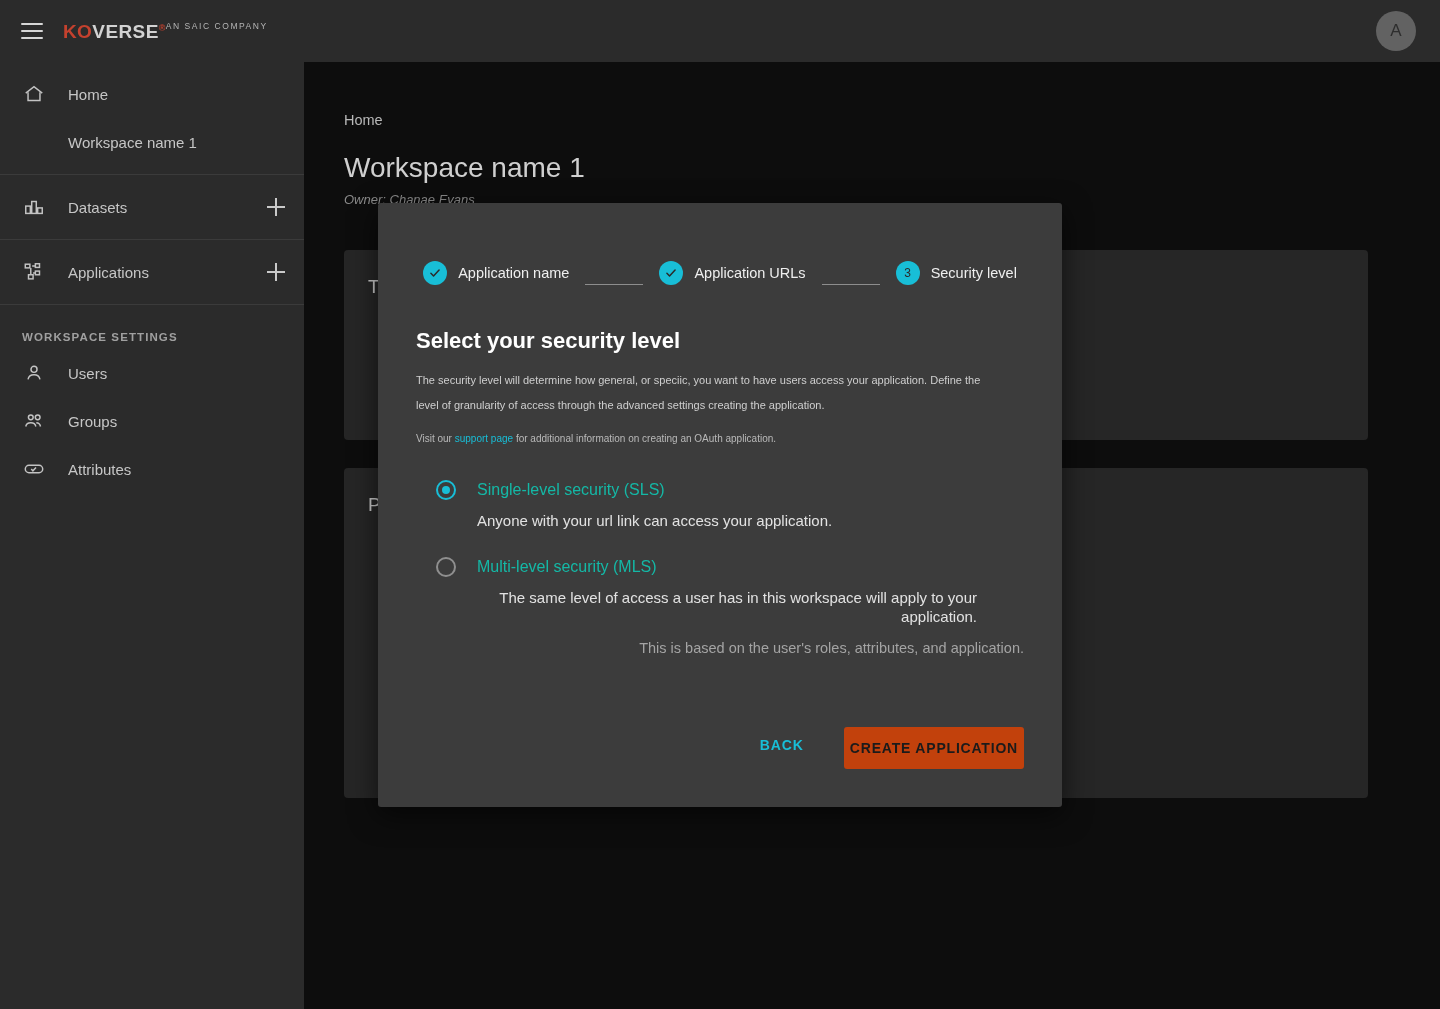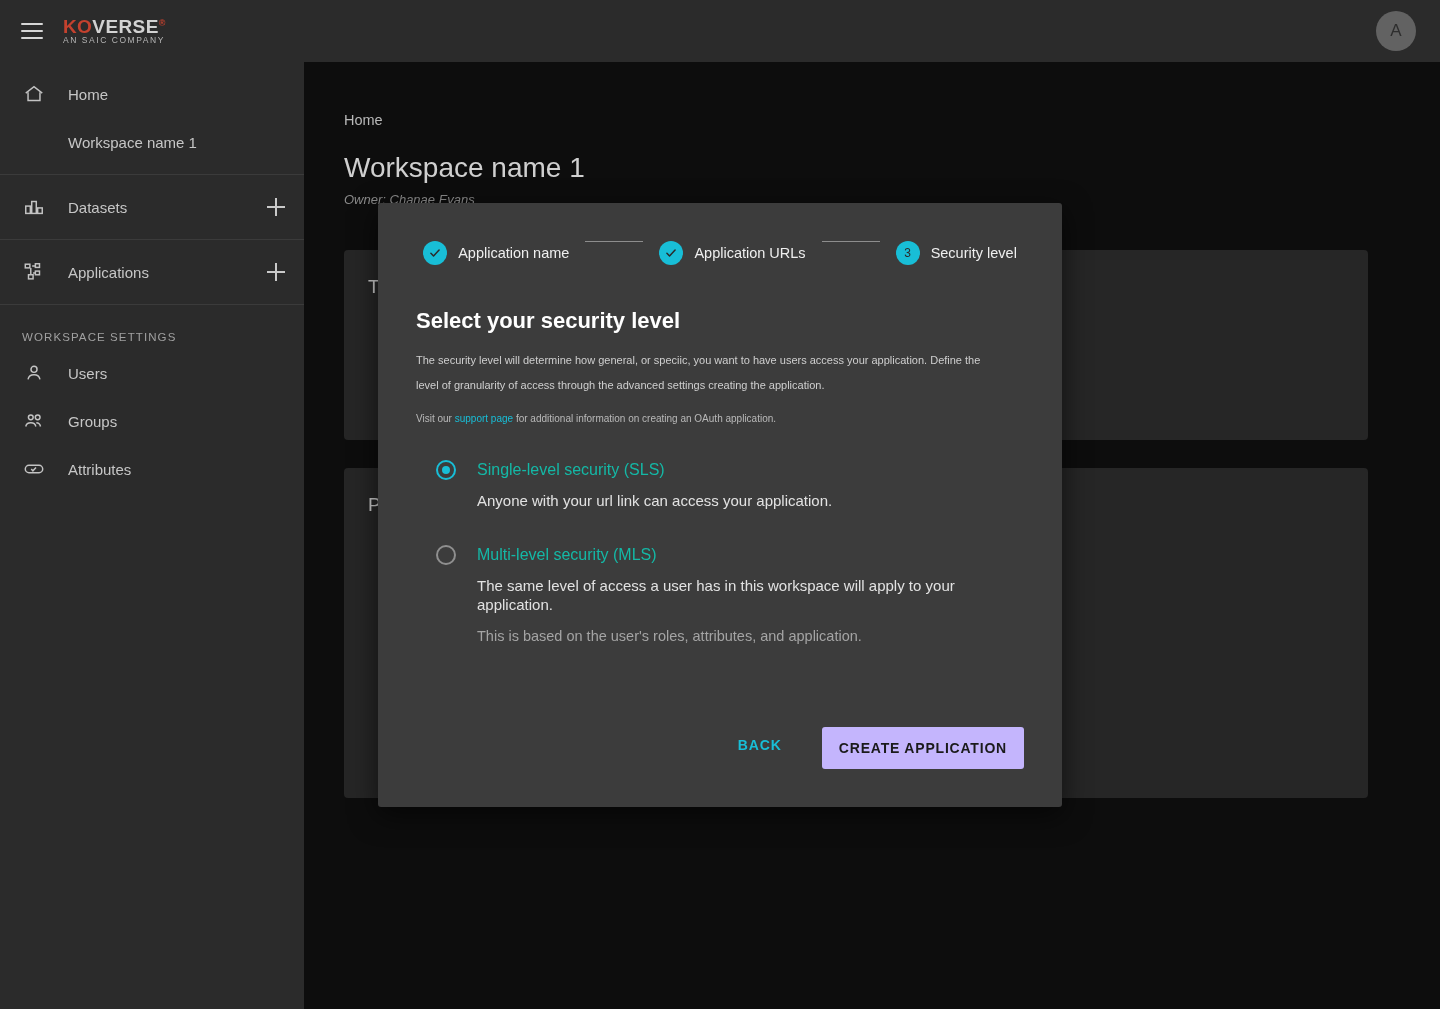--- a/index.html
+++ b/index.html
@@ -16,21 +16,21 @@
     position: absolute; top: 0; left: 0; width: 1440px; height: 62px;
     background: #2b2b2b;
     display: flex; align-items: center;
   }
   .hamburger {
     width: 22px; height: 16px; margin-left: 21px; margin-right: 20px;
     display: flex; flex-direction: column; justify-content: space-between;
     cursor: pointer;
   }
   .hamburger span { display: block; height: 2px; width: 22px; background: #d6d6d6; border-radius: 1px; }
-  .logo { display: flex; flex-direction: column; line-height: 1; user-select: none; }
+  .logo { display: flex; flex-direction: row; line-height: 1; user-select: none; }
   .logo-main { font-size: 19px; font-weight: bold; letter-spacing: .4px; }
   .logo-main .k { color: #c4412e; }
   .logo-main .v { color: #d2d2d2; }
   .logo-main .reg { color: #c4412e; font-size: 9px; vertical-align: super; }
   .logo-sub { font-size: 8.5px; color: #b5b5b5; letter-spacing: 1.55px; margin-top: 0; }
   .avatar {
     position: absolute; right: 24px; top: 11px;
     width: 40px; height: 40px; border-radius: 50%;
     background: #626262; color: #2e2e2e;
     display: flex; align-items: center; justify-content: center;
@@ -56,21 +56,21 @@
     width: 18px; height: 18px; color: #c9c9c9; cursor: pointer;
   }
   .nav-plus::before, .nav-plus::after {
     content:""; position:absolute; background:#c9c9c9;
   }
   .nav-plus::before { left: 0; top: 8px; width: 18px; height: 2px; }
   .nav-plus::after { top: 0; left: 8px; height: 18px; width: 2px; }
   .divider { height: 1px; background: #3b3b3b; width: 100%; }
   .group-block { padding: 8px 0; }
   .section-title {
-    font-size: 11.5px; color: #a0a0a0; letter-spacing: 1.1px; font-weight: normal;
+    font-size: 11.5px; color: #a0a0a0; letter-spacing: 1.1px; font-weight: bold;
     margin: 26px 0 6px 22px;
   }
 
   
   .main {
     position: absolute; top: 62px; left: 304px; width: 1136px; height: 947px;
     background: #0d0d0d; padding: 0;
   }
   .breadcrumb { margin: 50px 0 0 40px; font-size: 14.5px; color: #b8b8b8; cursor: pointer; }
   .page-title { margin: 24px 0 0 40px; font-size: 28px; color: #cfcfcf; font-weight: normal; }
@@ -85,41 +85,41 @@
   
   .modal-scrim { position: absolute; inset: 0; background: rgba(0,0,0,0); }
   .modal {
     position: absolute; left: 378px; top: 203px; width: 684px; height: 604px;
     background: #3c3c3c; border-radius: 3px;
     box-shadow: 0 8px 28px rgba(0,0,0,.6);
     padding: 0 38px;
   }
 
   
-  .stepper { display: flex; align-items: flex-start; justify-content: center; padding-top: 38px; }
+  .stepper { display: flex; align-items: flex-end; justify-content: center; padding-top: 58px; }
   .step { display: flex; align-items: center; }
   .step-dot {
     width: 24px; height: 24px; border-radius: 50%; background: #18bed7;
     display: flex; align-items: center; justify-content: center;
     font-size: 12px; color: #2b2b2b; flex: none;
   }
   .step-dot svg { display:block; }
   .step-label { margin-left: 11px; font-size: 14.5px; color: #efefef; white-space: nowrap; }
   .step-line { width: 58px; height: 1px; background: #8d8d8d; margin: 0 16px; }
 
   .modal-h2 { margin-top: 43px; font-size: 22px; color: #ffffff; font-weight: bold; }
   .modal-p {
     margin-top: 14px; font-size: 11px; color: #cfcfcf; line-height: 24.5px; width: 580px;
   }
   .modal-note { margin-top: 16px; font-size: 10px; color: #b9b9b9; }
   .modal-note a { color: #18bed7; text-decoration: none; cursor: pointer; }
 
   .options { margin-top: 36px; }
   .option { position: relative; }
-  .option + .option { margin-top: 34px; }
+  .option + .option { margin-top: 26px; text-align: right; }
   .opt-head { display: flex; align-items: center; }
   .radio {
     width: 20px; height: 20px; border-radius: 50%; flex: none;
     border: 2px solid #8f8f8f; position: relative; cursor: pointer;
     margin-left: 20px;
   }
   .radio.checked { border-color: #18bed7; }
   .radio.checked::after {
     content:""; position: absolute; left: 4px; top: 4px;
     width: 8px; height: 8px; border-radius: 50%; background: #18bed7;
@@ -131,23 +131,23 @@
   .modal-actions {
     position: absolute; right: 38px; bottom: 38px;
     display: flex; align-items: flex-start;
   }
   .btn-text {
     background: none; border: none; color: #18bed7; font-size: 14px; font-weight: bold;
     letter-spacing: .9px; padding: 10px 16px; cursor: pointer;
     font-family: "Liberation Sans", sans-serif;
   }
   .btn-primary {
-    margin-left: 24px; background: #c4b5fd; color: #1b1b1b; border: none;
+    margin-left: 24px; background: #c2410c; color: #1b1b1b; border: none;
     font-size: 14px; font-weight: bold; letter-spacing: .8px;
-    padding: 13px 17px; border-radius: 3px; cursor: pointer;
+    padding: 13px 6px; border-radius: 3px; cursor: pointer;
     font-family: "Liberation Sans", sans-serif;
   }
 </style>
 </head>
 <body>
 
 <div class="app">
 
   <div class="topbar">
     <div class="hamburger">

